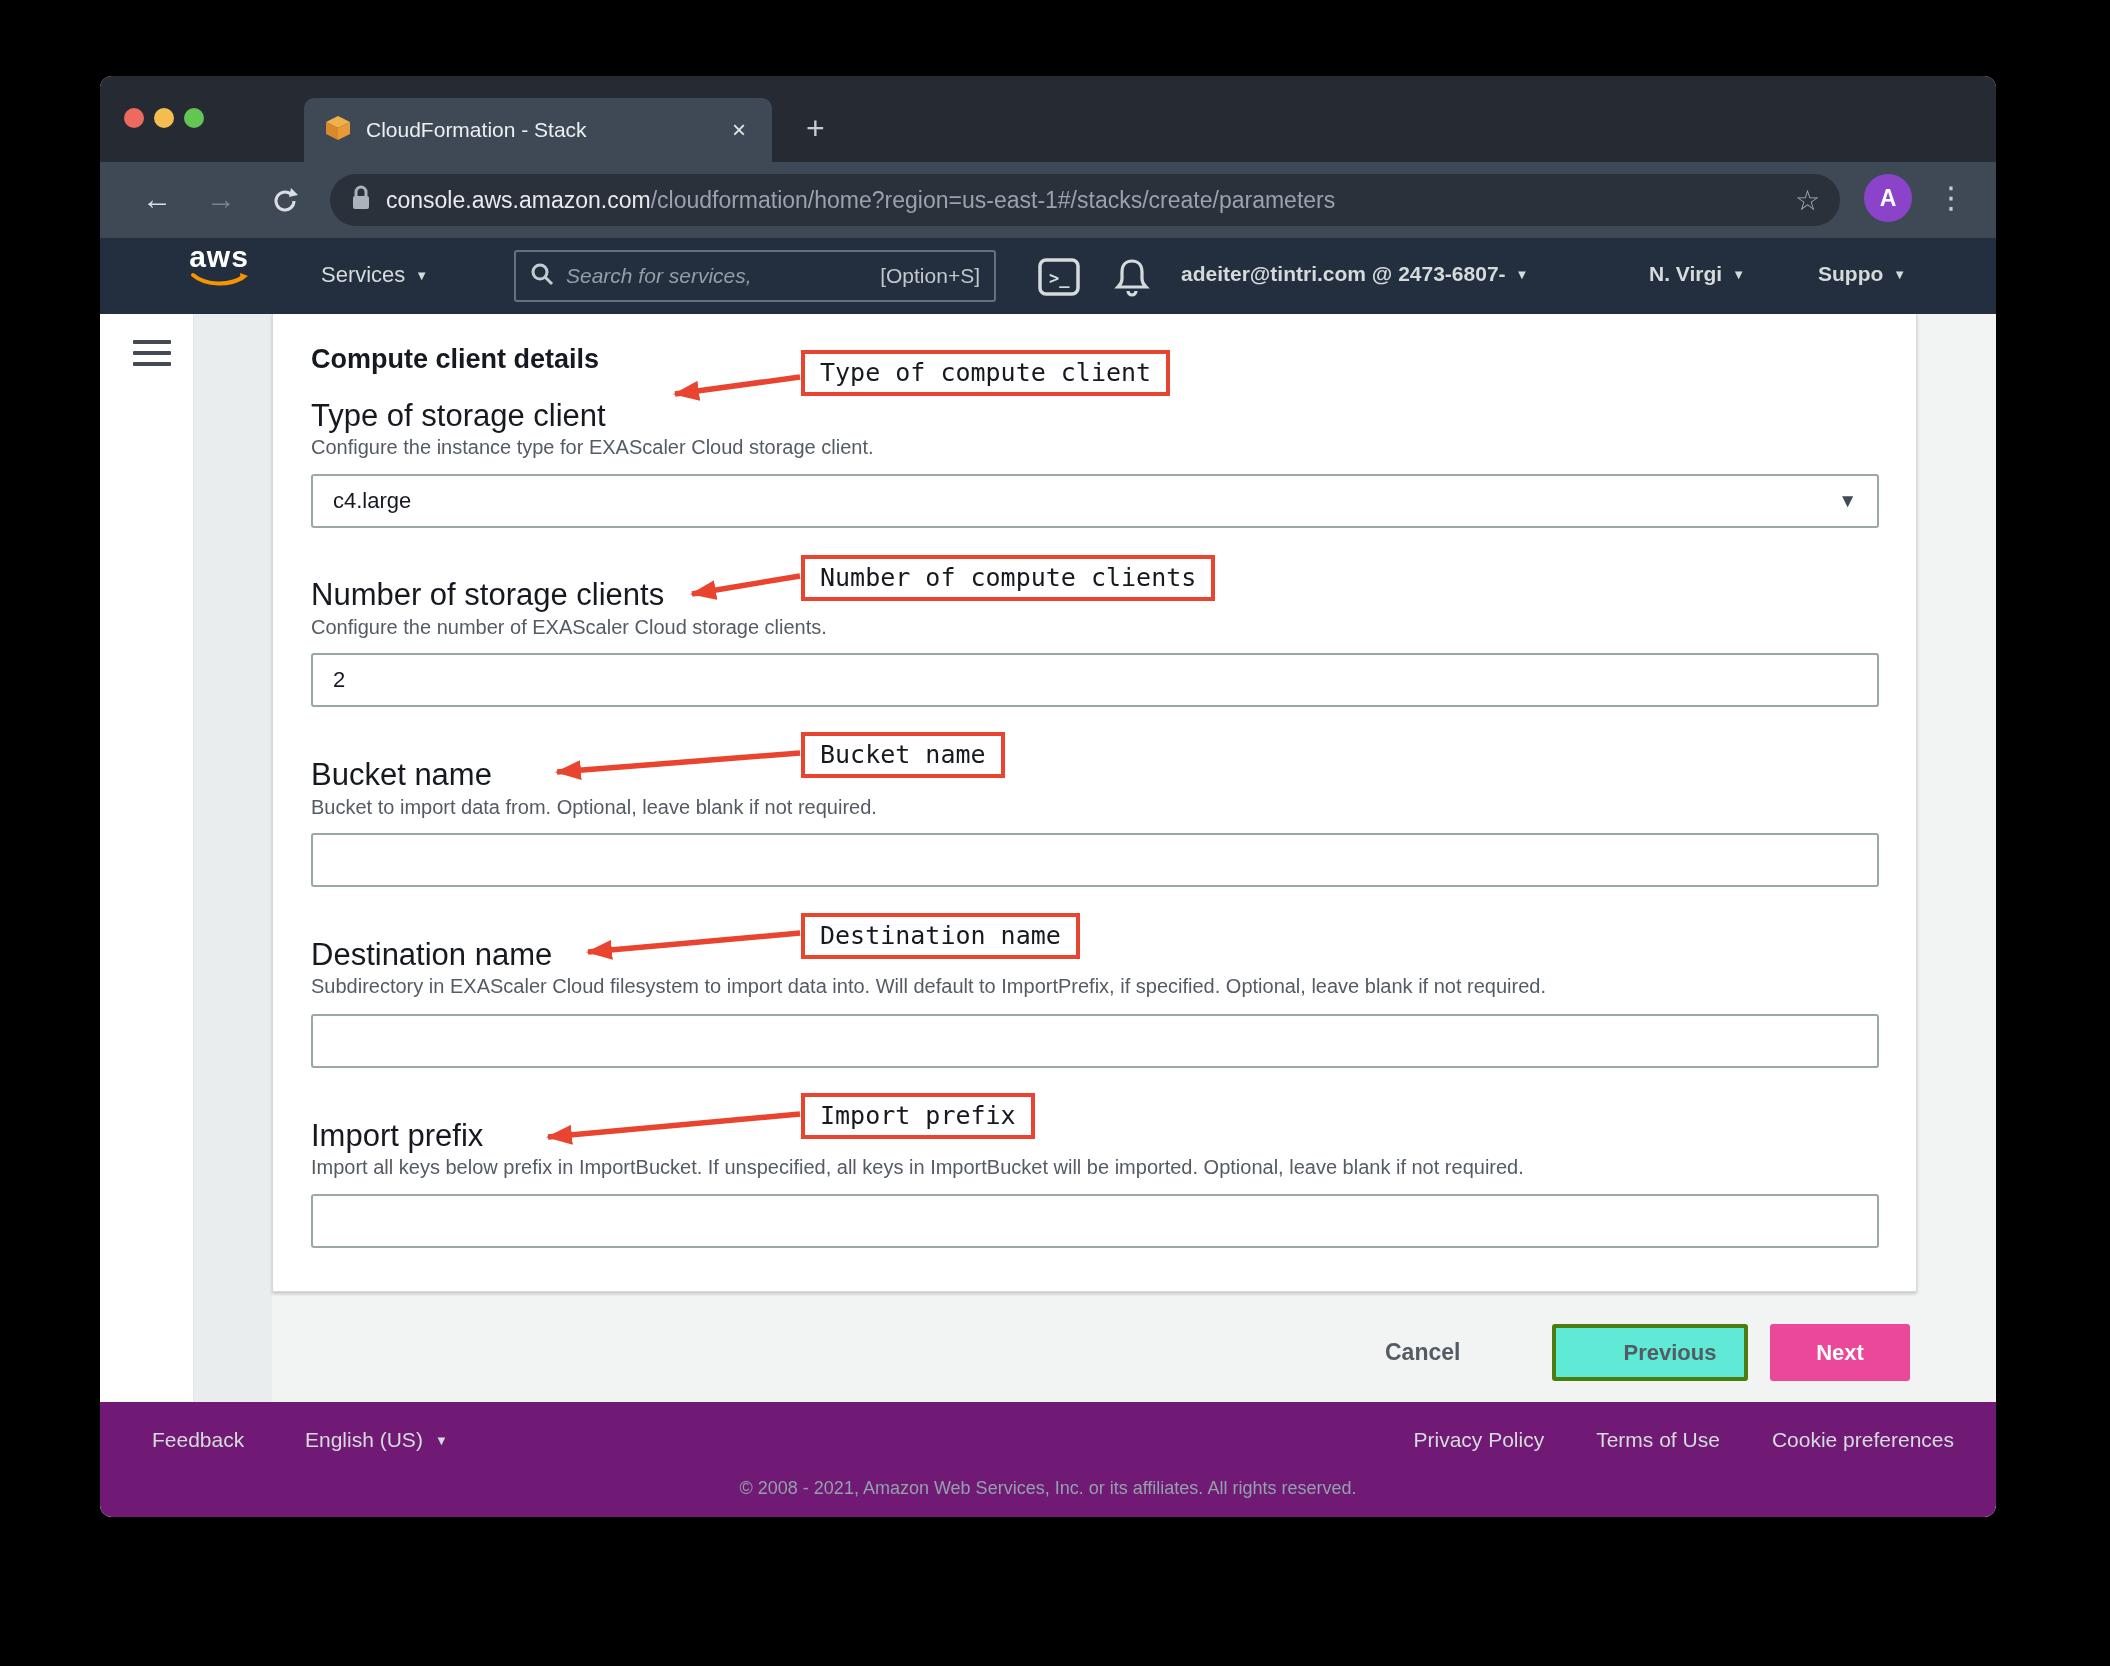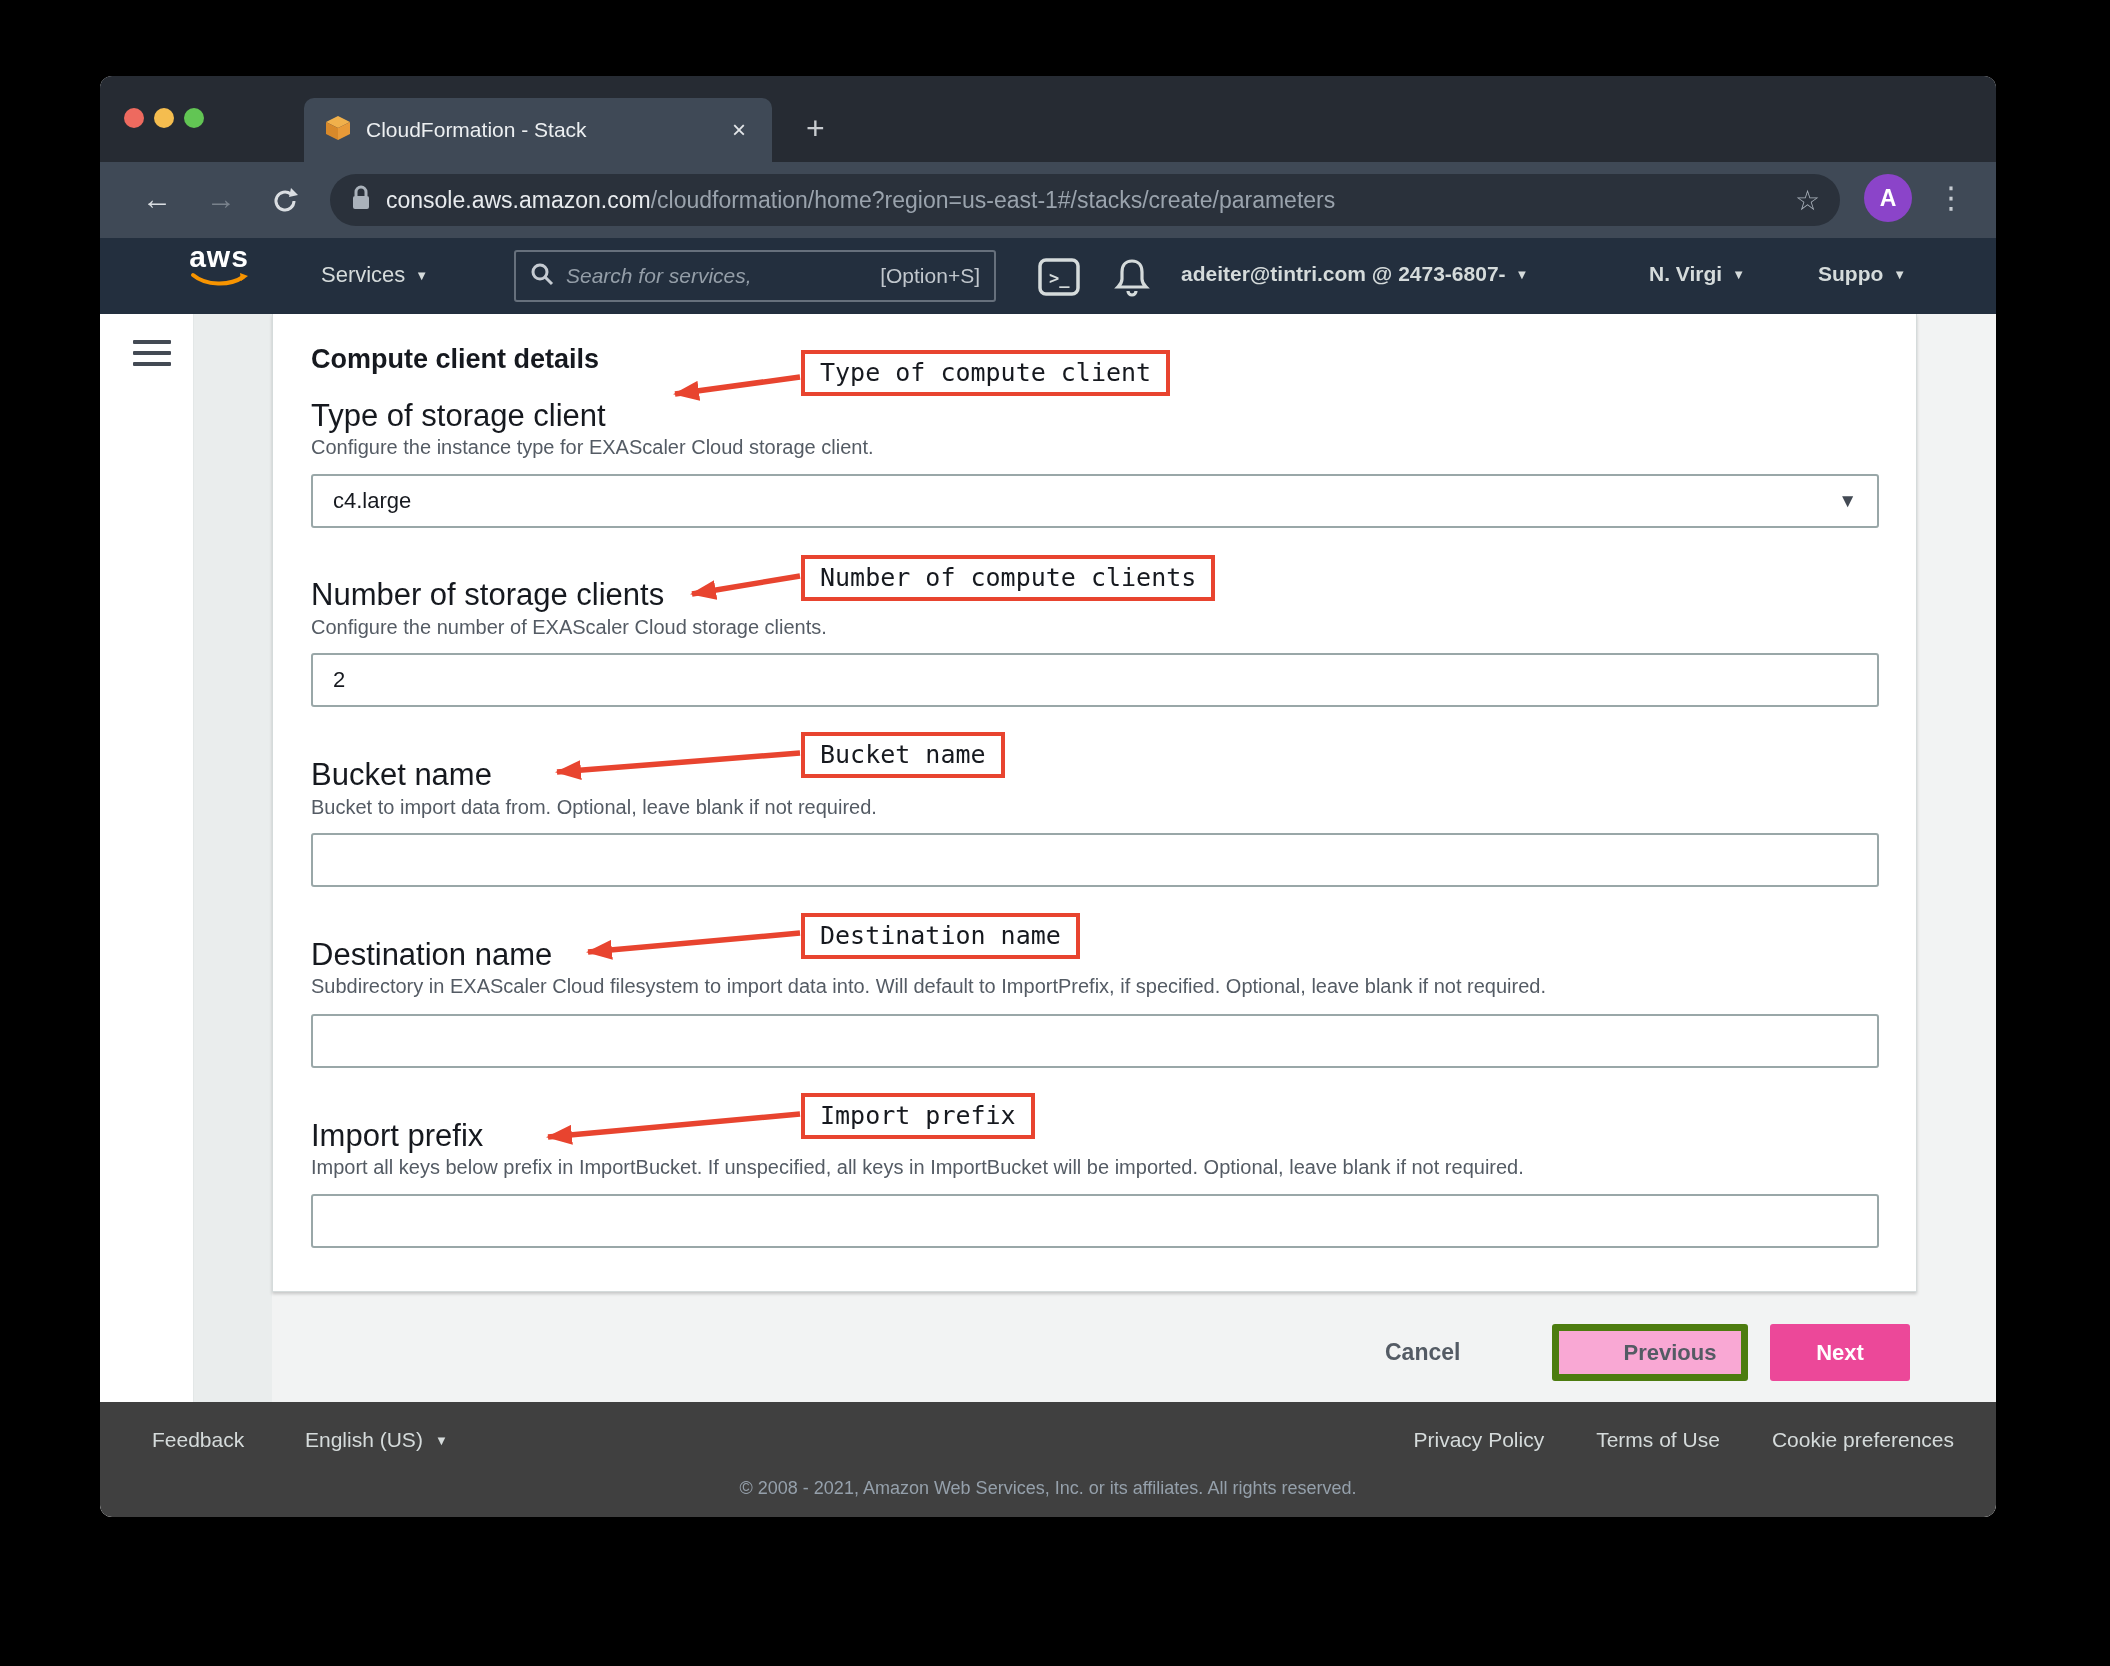--- a/index.html
+++ b/index.html
@@ -84,25 +84,25 @@
   
   .ann { left:528px; border:4px solid #e8442f; background:#fff; color:#16191f;
          font-family:"DejaVu Sans Mono", monospace; font-size:25px; line-height:34px;
          padding:2px 15px; white-space:nowrap; }
   .arrows { left:0; top:0; pointer-events:none; }
 
   
   .cancel { left:1285px; top:1025px; font-size:23px; font-weight:bold; color:#545b64; }
   .btn { top:1010px; height:57px; display:flex; align-items:center; justify-content:center;
          font-size:22px; font-weight:bold; border-radius:3px; }
-  .prev { left:1452px; width:196px; background:#f9a8d4; border:7px solid #4d7c0f; color:#545b64;padding-left:40px; }
+  .prev { left:1452px; width:196px; background:#5eead4; border:4px solid #4d7c0f; color:#545b64;padding-left:40px; }
   .next { left:1670px; width:140px; background:#ec4899; color:#fff; }
 
   
-  .footer { left:0; top:1326px; width:100%; height:115px; background:#404040;
+  .footer { left:0; top:1326px; width:100%; height:115px; background:#701a75;
             border-radius:0 0 12px 12px; color:#d5dbdb; font-size:21px; }
   .f-feedback { left:52px; top:26px; }
   .f-lang { left:205px; top:26px; display:flex; gap:12px; align-items:center; }
   .f-links { right:42px; top:26px; display:flex; gap:52px; }
   .f-copy { left:0; top:76px; width:100%; text-align:center; color:#95a0ab; font-size:18px; }
 </style>
 </head>
 <body>
 
 <div class="stage">

